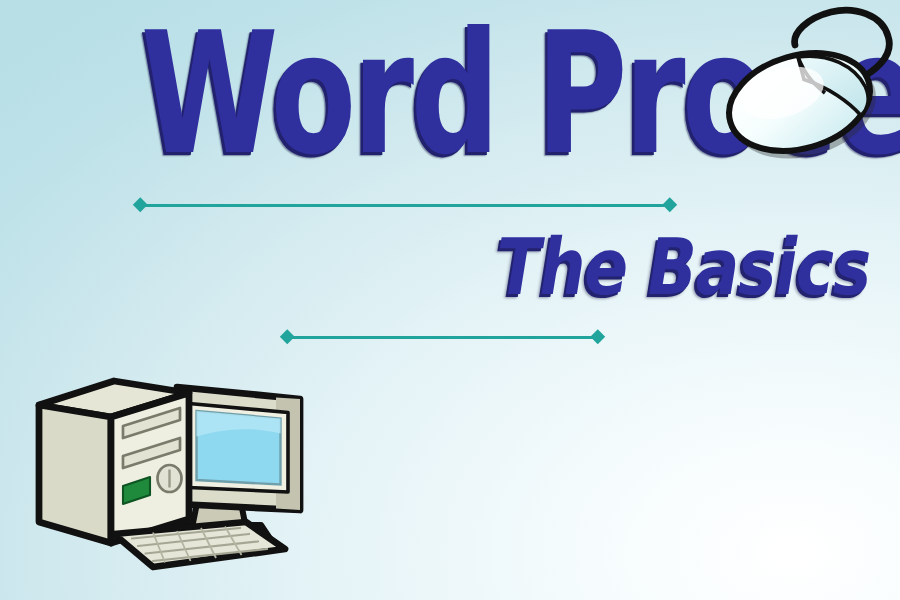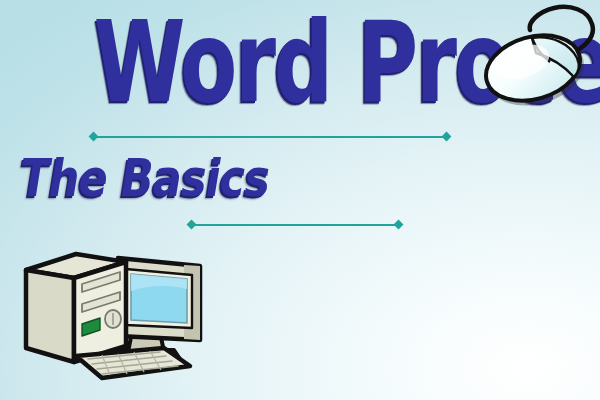--- a/index.html
+++ b/index.html
@@ -98,21 +98,21 @@
     top: 220px;
     width: 214px;
   }
 
   
   .subtitle-block {
     position: absolute;
     left: 0;
     top: 152px;
     width: 600px;
-    text-align: left;
+    text-align: right;
     pointer-events: none;
   }
   .subtitle-text {
     display: inline-block;
     font-family: "DejaVu Sans", sans-serif;
     font-weight: bold;
     font-style: italic;
     font-size: 50px;
     line-height: 1.0;
     letter-spacing: -1px;

